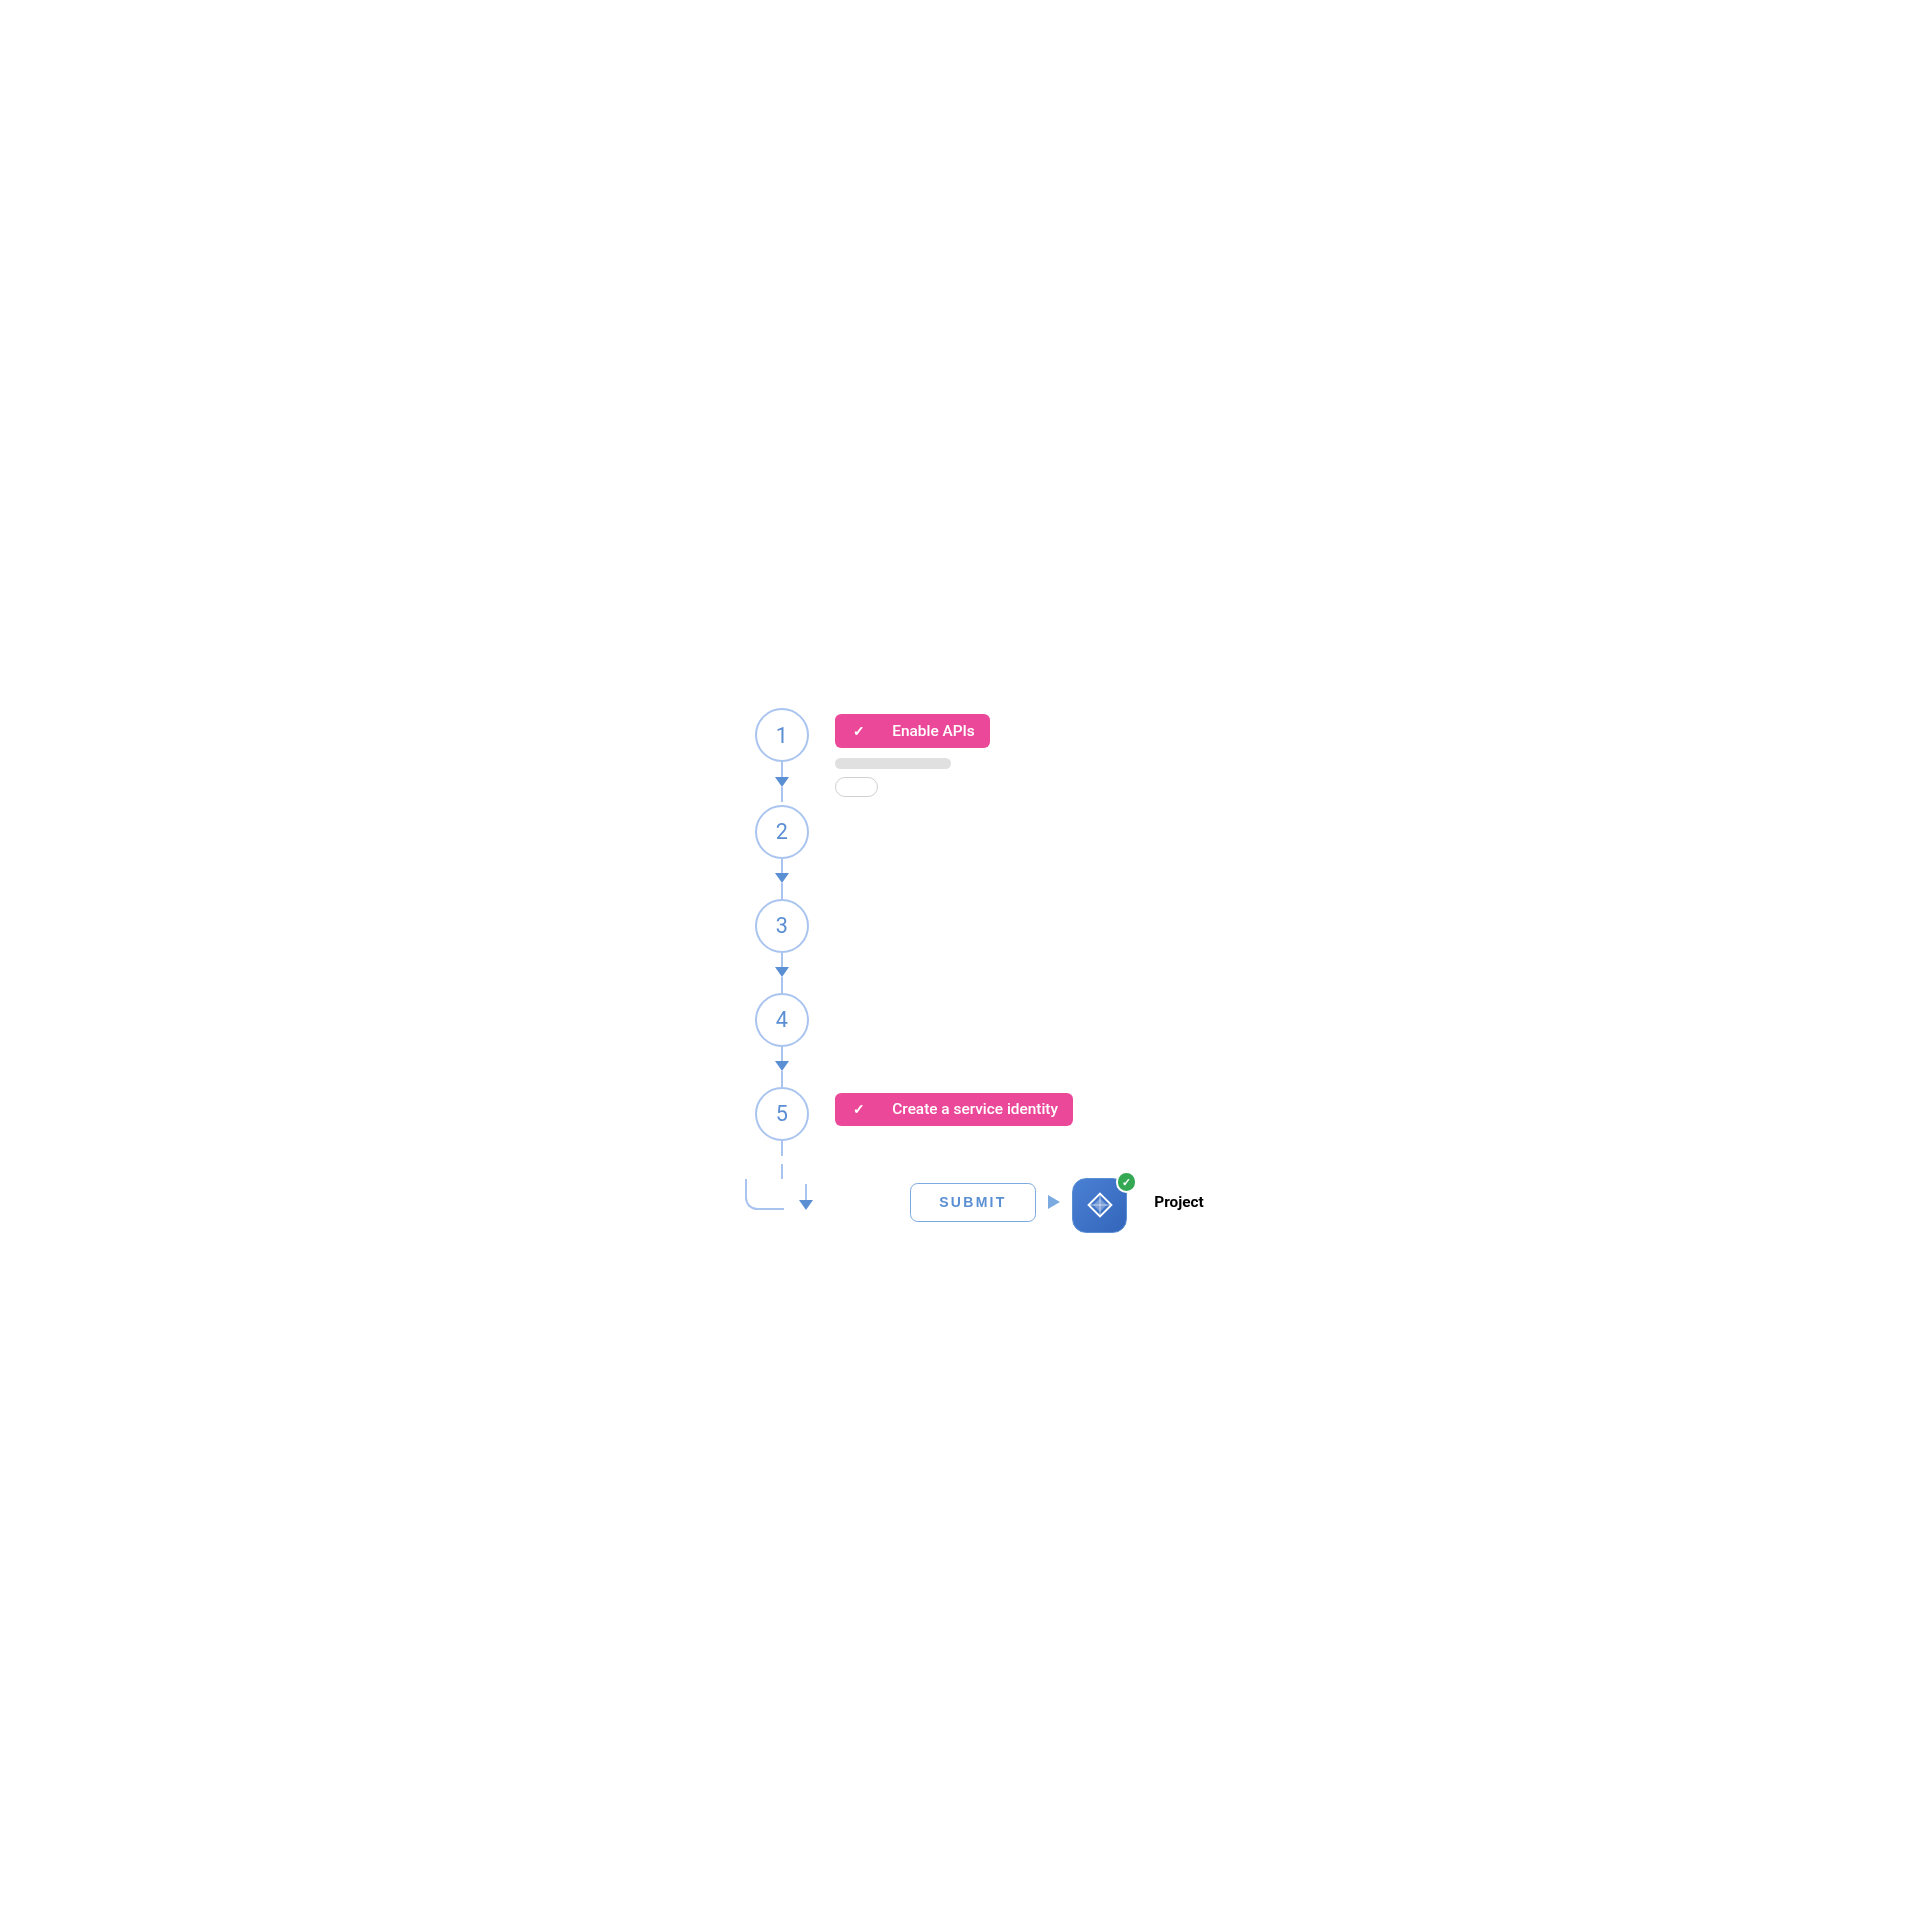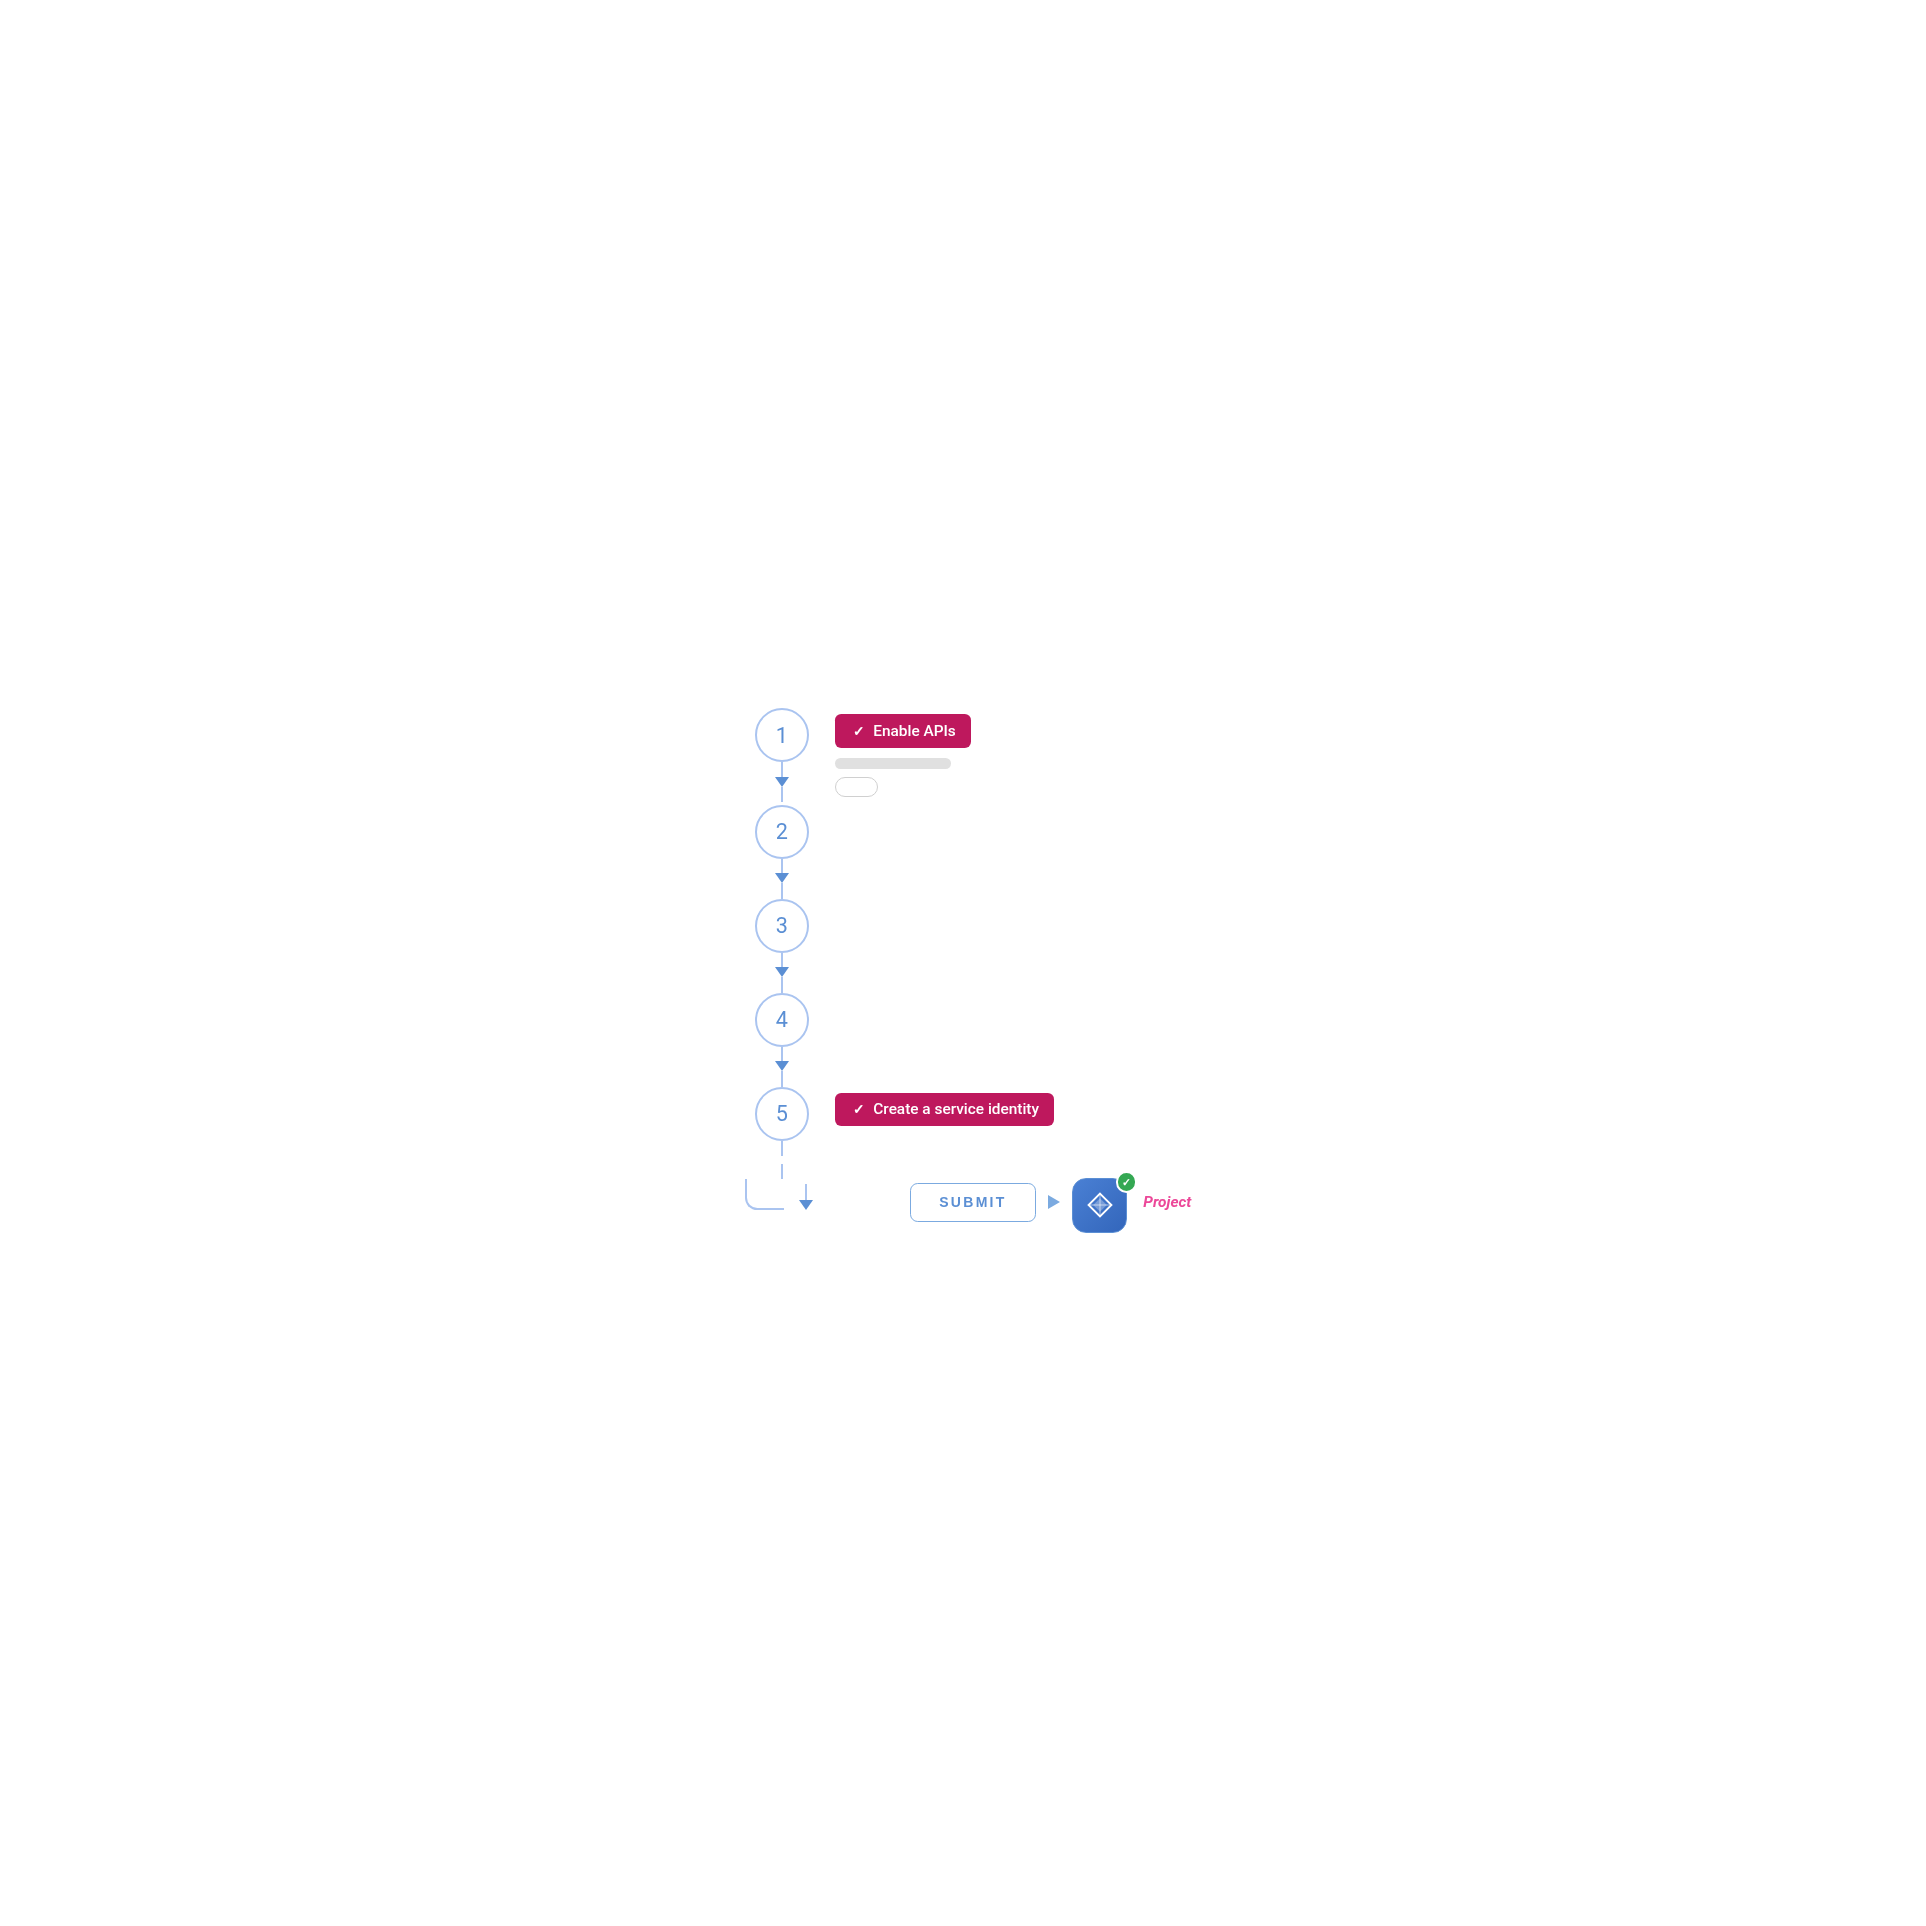--- a/index.html
+++ b/index.html
@@ -68,22 +68,22 @@
 
     .right-column {
       flex: 1;
       padding-left: 18.5px;
       padding-top: 6.2px;
     }
 
     .step-badge {
       display: inline-flex;
       align-items: center;
-      gap: 6px;
-      background: #be185d;
+      gap: 25px;
+      background: #ec4899;
       border-radius: 6.2px;
       padding: 7.7px 15.4px;
       color: white;
       font-size: 15.4px;
       font-weight: 500;
       margin-bottom: 10.8px;
     }
 
     .check-white {
       width: 17px;
@@ -210,23 +210,22 @@
       justify-content: center;
       color: white;
       font-size: 10.8px;
       font-weight: 700;
       z-index: 3;
     }
 
     .project-label {
       font-size: 15.4px;
       font-weight: 700;
-      color: #ec4899;
-      margin-left: 9px;
-      font-style: italic;
+      color: #000000;
+      margin-left: 20px;
     }
   </style>
 </head>
 <body>
 
 <div class="diagram-container">
 
   <div class="step-row">
     <div class="left-column">
       <div class="step-circle">

